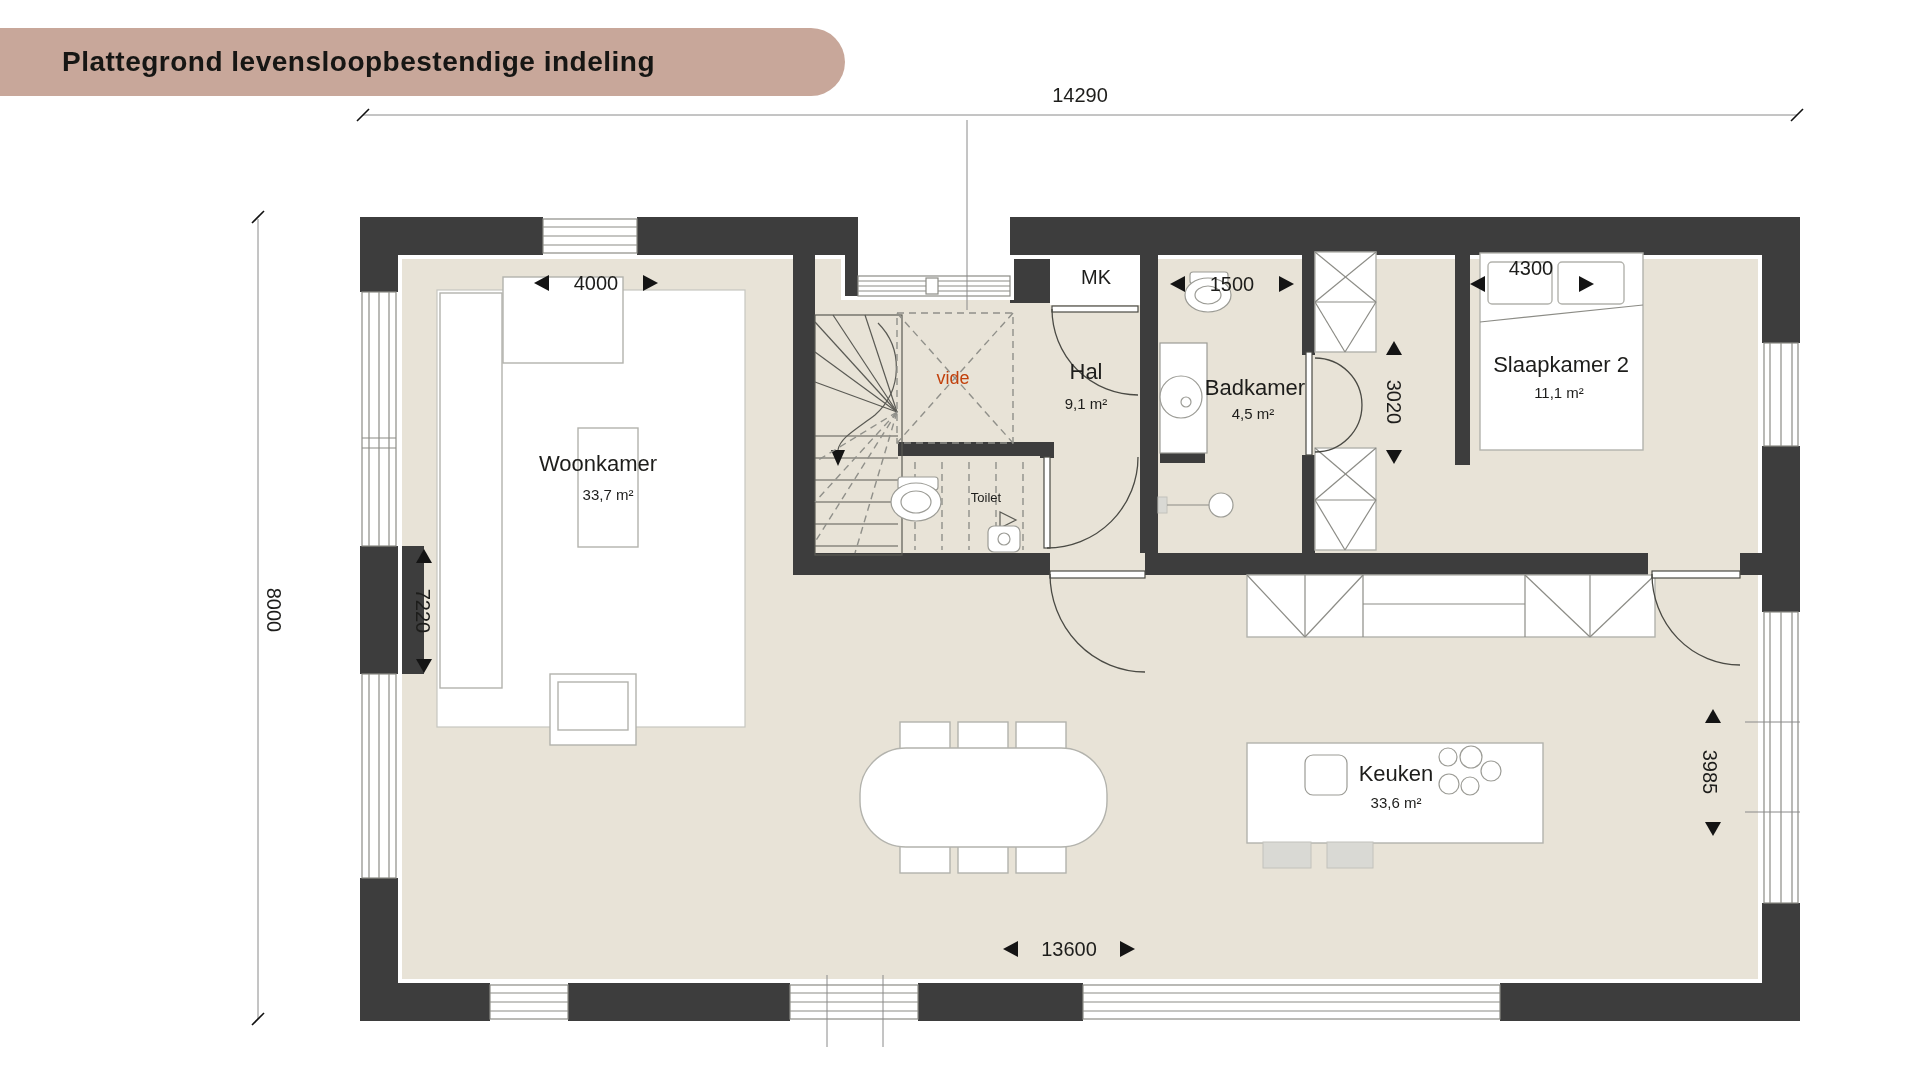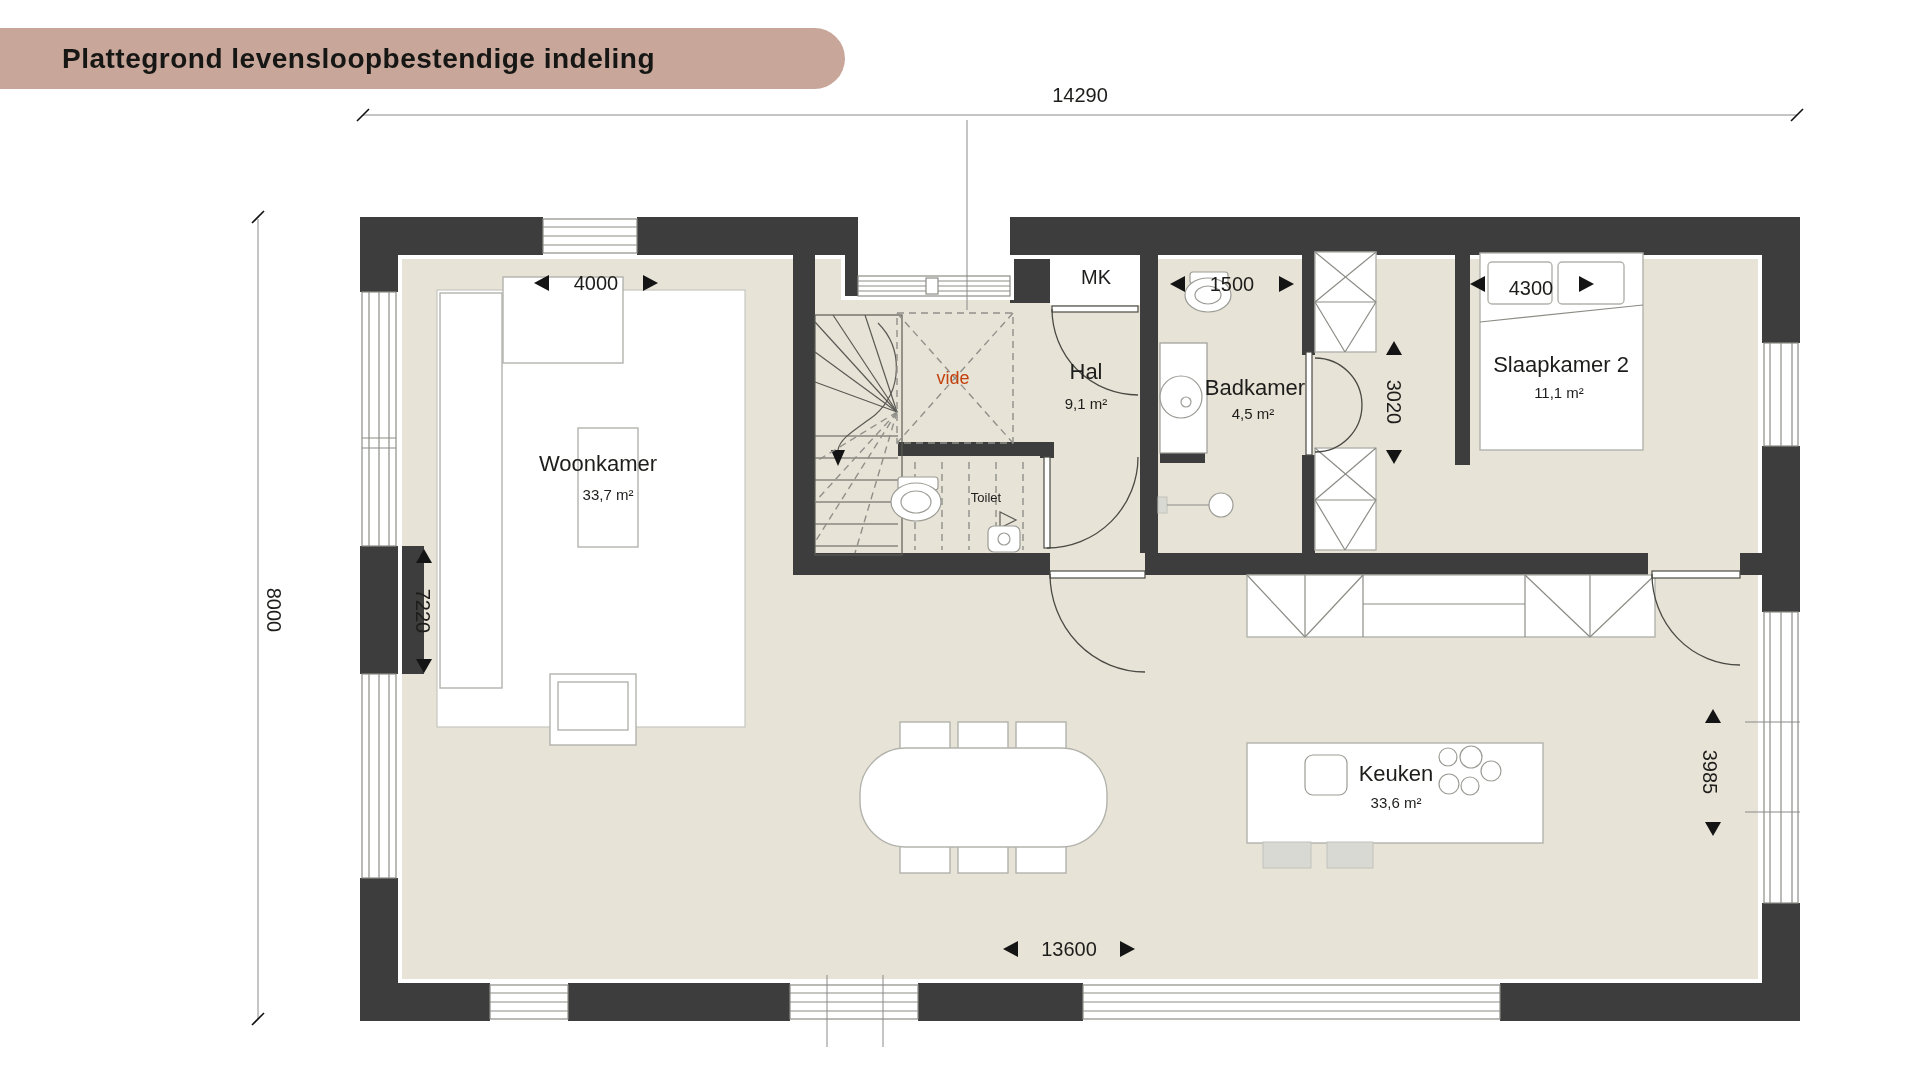--- a/index.html
+++ b/index.html
@@ -1,18 +1,18 @@
 <!DOCTYPE html>
 <html><head>
 <meta charset="utf-8">
 <style>
   html,body{margin:0;padding:0;background:#ffffff;}
   .stage{position:relative;width:1920px;height:1080px;background:#ffffff;overflow:hidden;
          font-family:"Liberation Sans", sans-serif;color:#1d1d1b;}
-  .banner{position:absolute;left:0;top:28px;width:845px;height:61px;background:#c8a79a;
+  .banner{position:absolute;left:0;top:28px;width:845px;height:68px;background:#c8a79a;
           border-radius:0 34px 34px 0;display:flex;align-items:center;}
   .banner span{margin-left:62px;font-size:28px;font-weight:700;letter-spacing:.5px;color:#161614;}
   .plan-svg{position:absolute;left:0;top:0;}
   .lbl{position:absolute;transform:translate(-50%,-50%);white-space:nowrap;color:#1d1d1b;line-height:1;}
   .room{font-size:22px;}
   .area{font-size:15px;}
   .dim{font-size:20px;}
   .rot{transform:translate(-50%,-50%) rotate(90deg);}
   .vide{color:#c2410c;font-size:18px;}
   
@@ -335,19 +335,19 @@
   <div class="lbl area" style="left:1253px;top:413px">4,5 m²</div>
   <div class="lbl room" style="left:1561px;top:365px">Slaapkamer 2</div>
   <div class="lbl area" style="left:1559px;top:392px">11,1 m²</div>
   <div class="lbl room" style="left:1396px;top:774px">Keuken</div>
   <div class="lbl area" style="left:1396px;top:802px">33,6 m²</div>
 
   <div class="lbl dim" style="left:1080px;top:95px">14290</div>
   <div class="lbl dim rot" style="left:274px;top:610px">8000</div>
   <div class="lbl dim" style="left:596px;top:283px">4000</div>
   <div class="lbl dim" style="left:1232px;top:284px">1500</div>
-  <div class="lbl dim" style="left:1531px;top:288px">4300</div>
+  <div class="lbl dim" style="left:1531px;top:268px">4300</div>
   <div class="lbl dim rot" style="left:423px;top:611px">7220</div>
   <div class="lbl dim rot" style="left:1394px;top:402px">3020</div>
   <div class="lbl dim rot" style="left:1710px;top:772px">3985</div>
   <div class="lbl dim" style="left:1069px;top:949px">13600</div>
 
 </div>
 
 </body></html>

